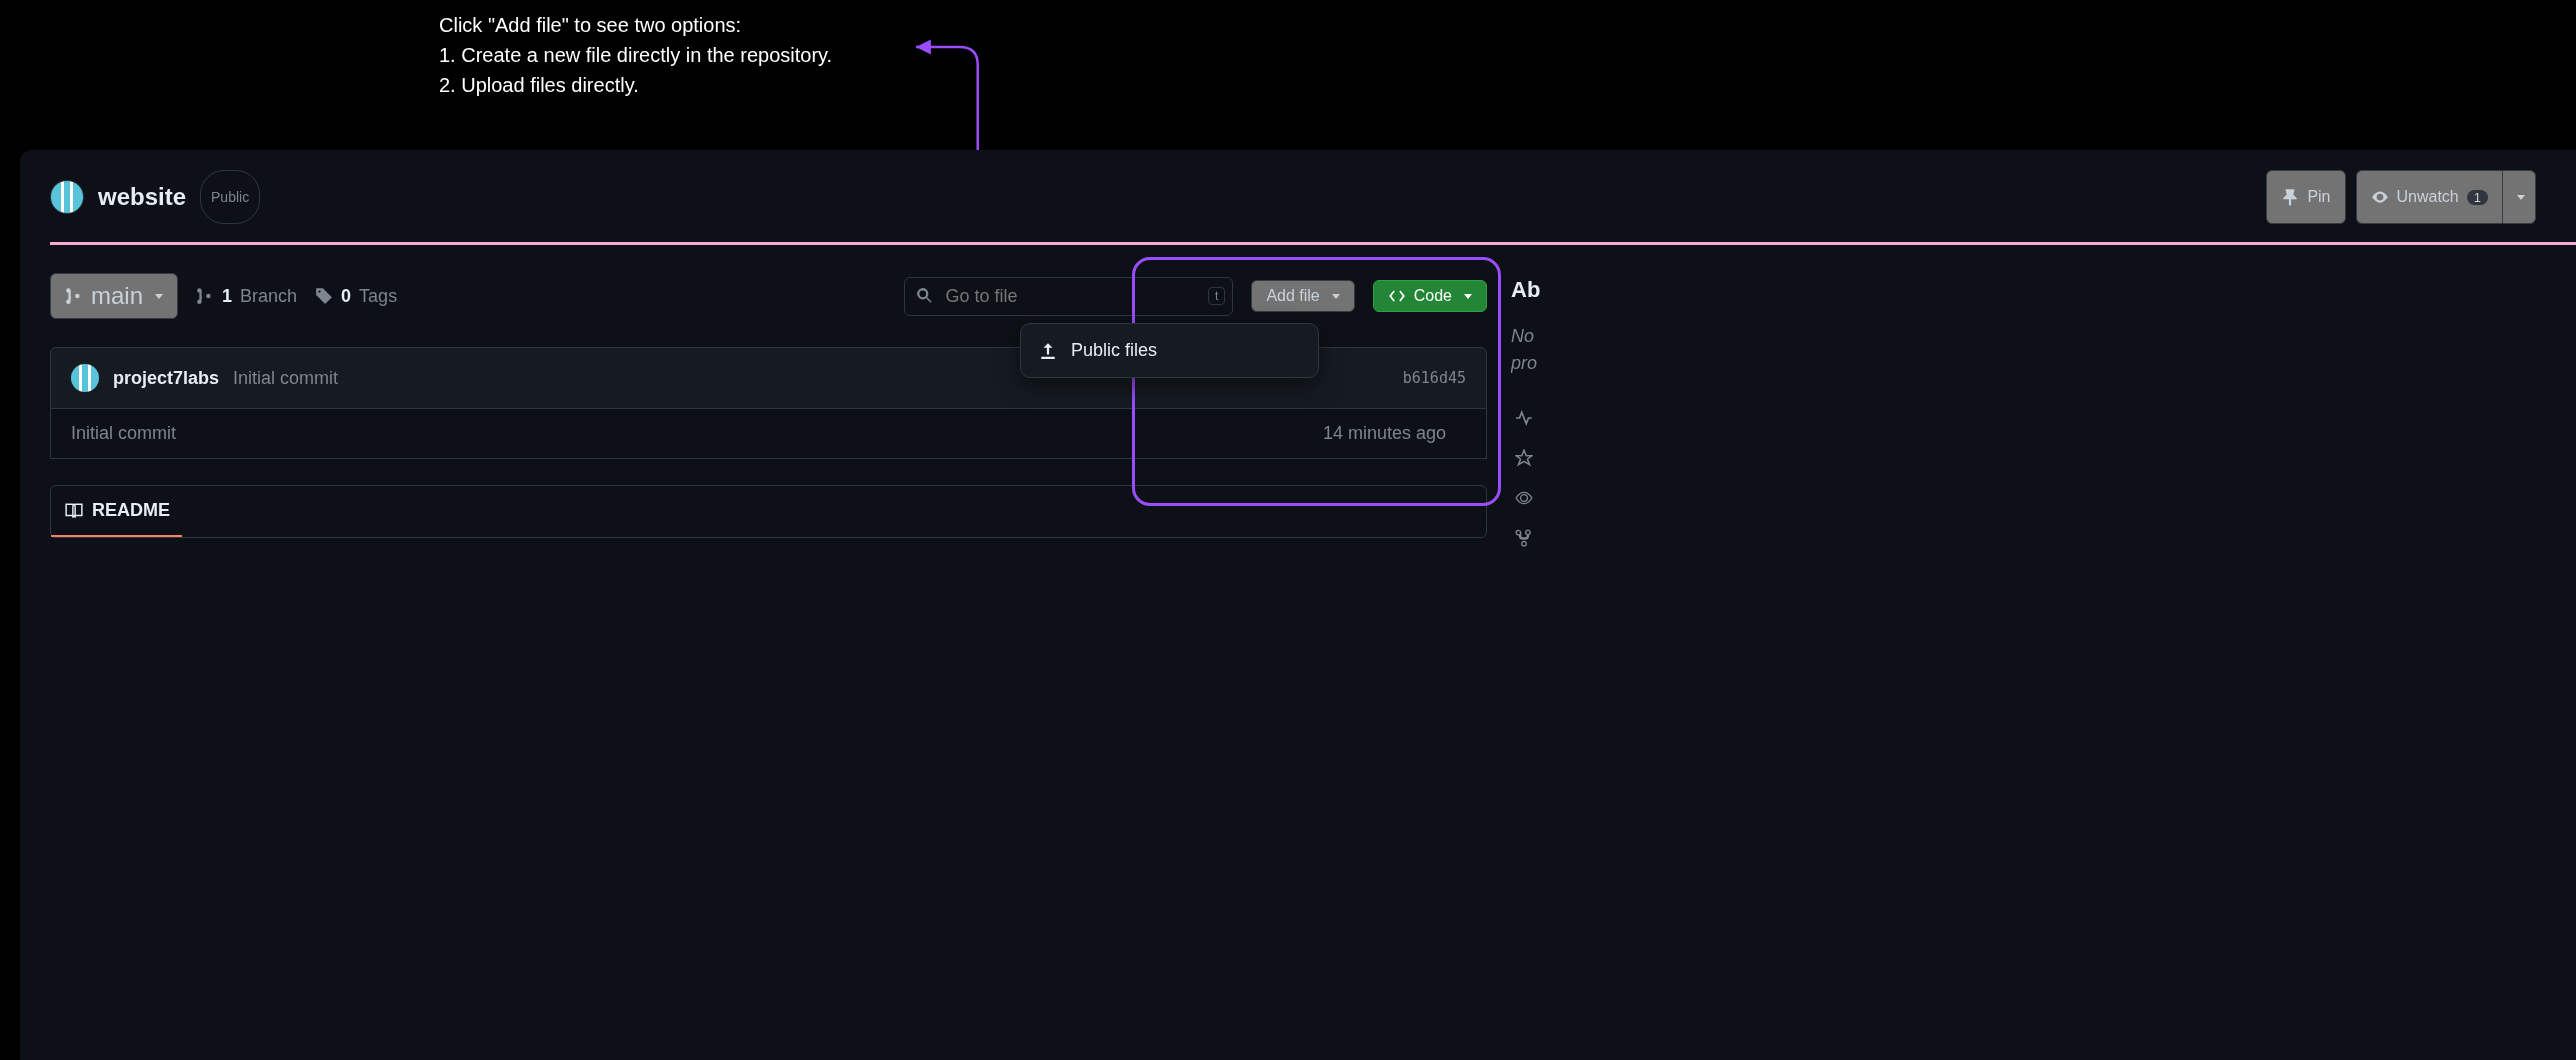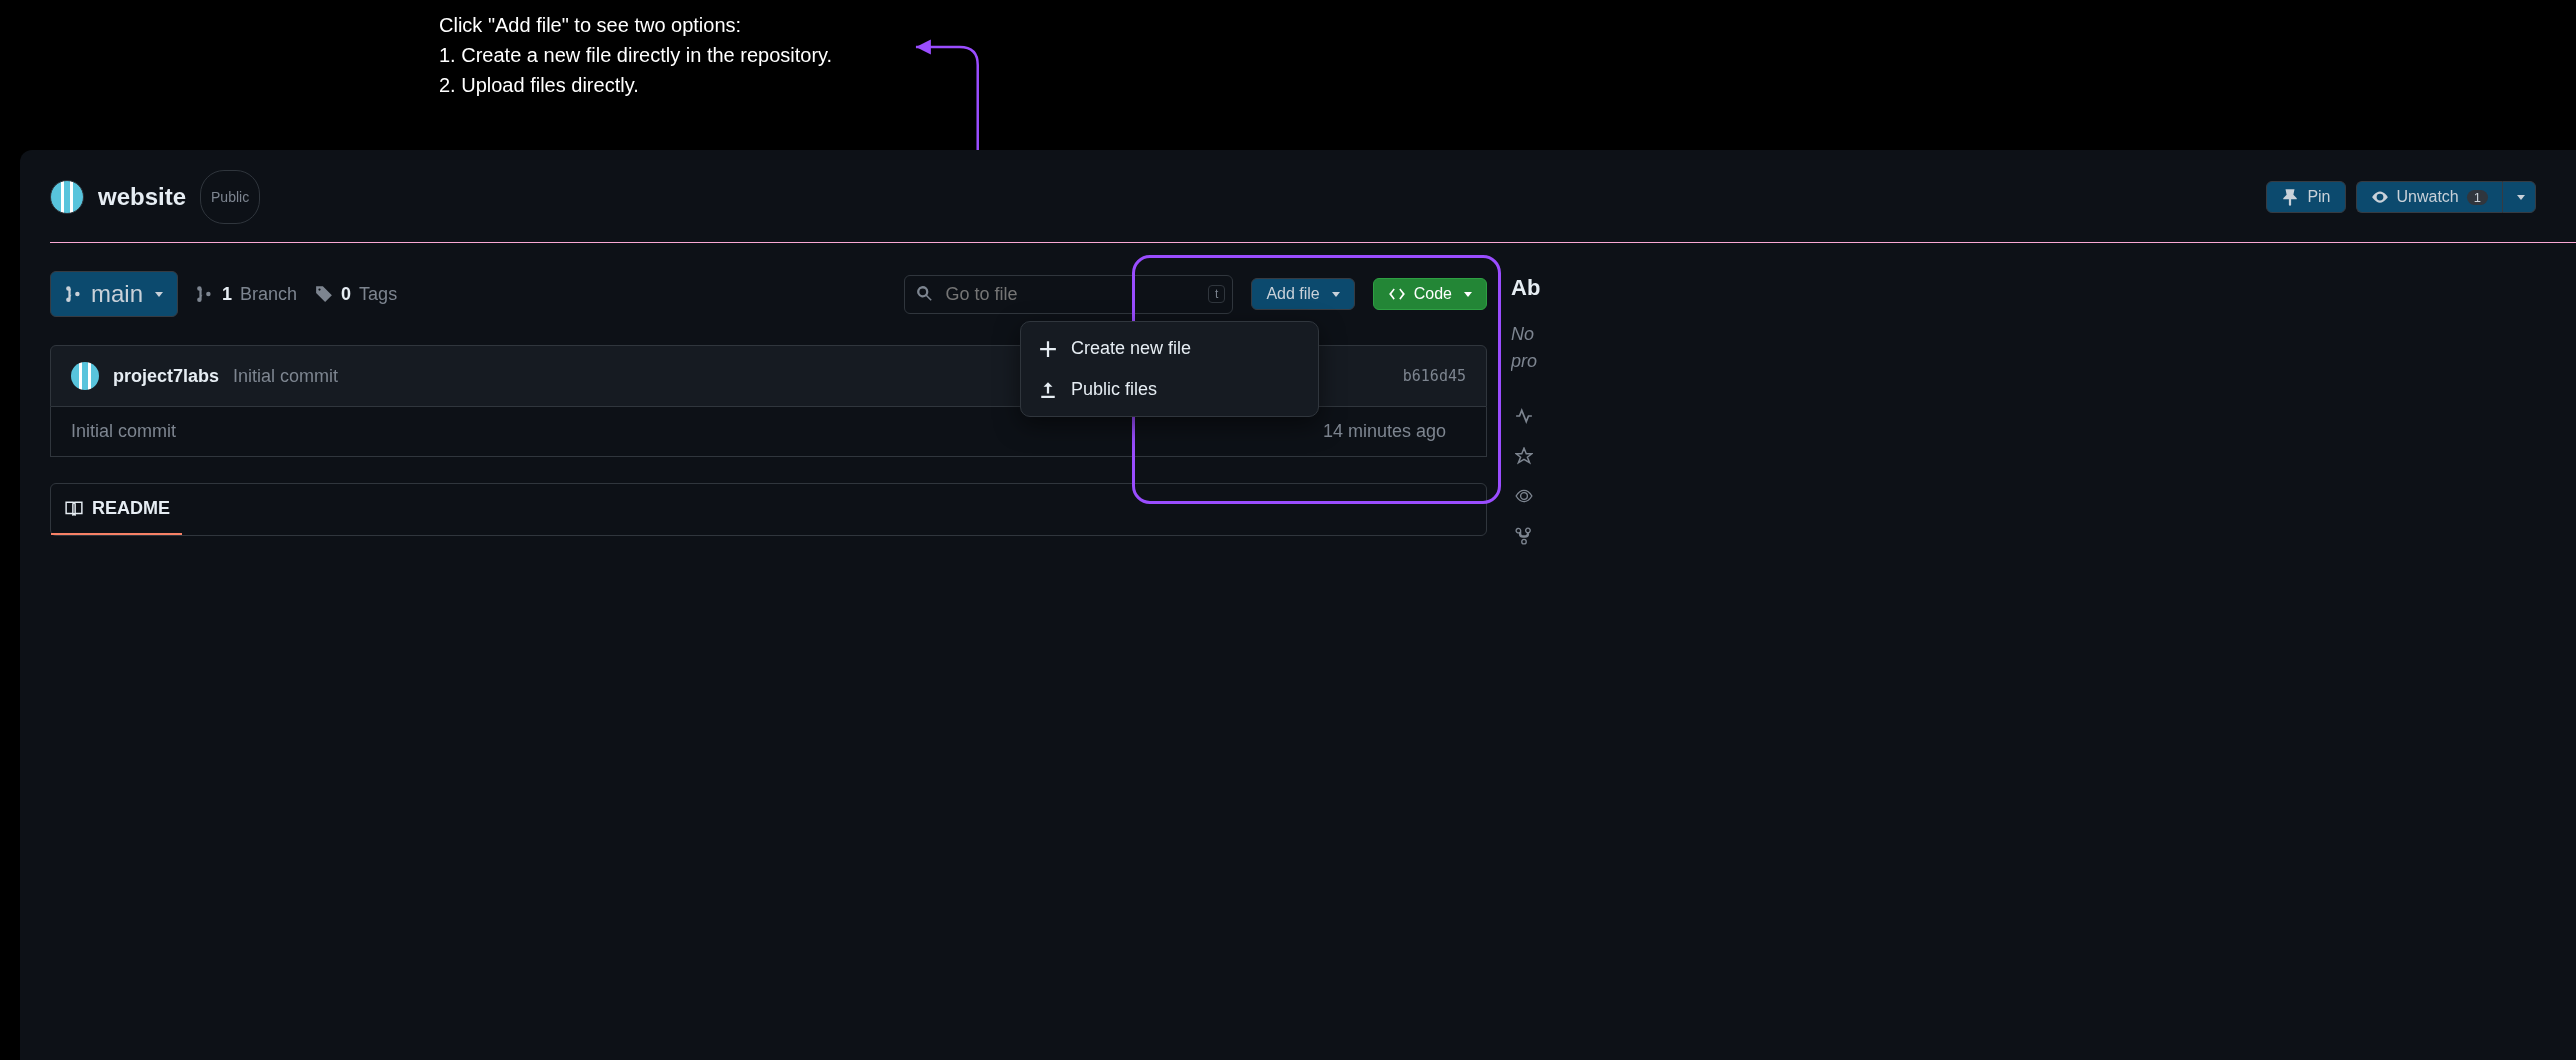--- a/index.html
+++ b/index.html
@@ -33,40 +33,39 @@
     left: 20px;
     right: 0;
     bottom: 0;
     background: #0d1117;
     border-radius: 12px 0 0 0;
     padding: 20px 0 0 30px;
     overflow: hidden;
   }
   .repo-header {
     display: flex;
-    align-items: center;
     justify-content: space-between;
     padding-right: 40px;
     padding-bottom: 18px;
-    border-bottom: 1px solid #f9a8d4;
+    border-bottom: 3px solid #f9a8d4;
   }
   .repo-left { display: flex; align-items: center; gap: 14px; }
   .avatar {
     width: 34px; height: 34px; border-radius: 50%;
     background: linear-gradient(90deg,#58c4dc 0%,#58c4dc 30%,#fff 30%,#fff 40%,#58c4dc 40%,#58c4dc 60%,#fff 60%,#fff 70%,#58c4dc 70%);
     border: 1px solid #30363d;
   }
   .repo-name { font-size: 24px; font-weight: 600; color: #e6edf3; }
   .badge {
     border: 1px solid #30363d; color: #7d8590;
     border-radius: 24px; padding: 18px 10px; font-size: 14px;
   }
   .repo-right { display: flex; gap: 10px; }
   .btn {
-    background: #0c4a6e; color: #c9d1d9; border: 1px solid #363b42;
+    background: #737373; color: #c9d1d9; border: 1px solid #363b42;
     border-radius: 6px; padding: 6px 14px; font-size: 16px;
     display: inline-flex; align-items: center; gap: 8px; cursor: pointer;
   }
   .btn-group { display: inline-flex; }
   .btn-group .btn:first-child { border-radius: 6px 0 0 6px; border-right: none; }
   .btn-group .btn:last-child { border-radius: 0 6px 6px 0; padding: 6px 10px; }
   .counter {
     background: #30363d; color: #c9d1d9; border-radius: 10px;
     padding: 0 7px; font-size: 13px; min-width: 20px; text-align: center;
   }
@@ -260,28 +259,20 @@
           <span>Code</span>
           <span class="caret"></span>
         </button>
 
         <div class="highlight-box"></div>
 
         <div class="dropdown">
           <div class="dropdown-item">
             <span class="icon">
               <svg viewBox="0 0 16 16">
-                  <path d="M7 1h2v6h6v2H9v6H7V9H1V7h6V1z"></path>
-                </svg>
-            </span>
-            <span>Create new file</span>
-          </div>
-          <div class="dropdown-item">
-            <span class="icon">
-              <svg viewBox="0 0 16 16">
                   <path d="M8 1l4 4H9v6H7V5H4l4-4zM2 13h12v2H2v-2z"></path>
                 </svg>
             </span>
             <span>Public files</span>
           </div>
         </div>
       </div>
 
       <div class="commit-bar">
         <div class="author-avatar"></div>

